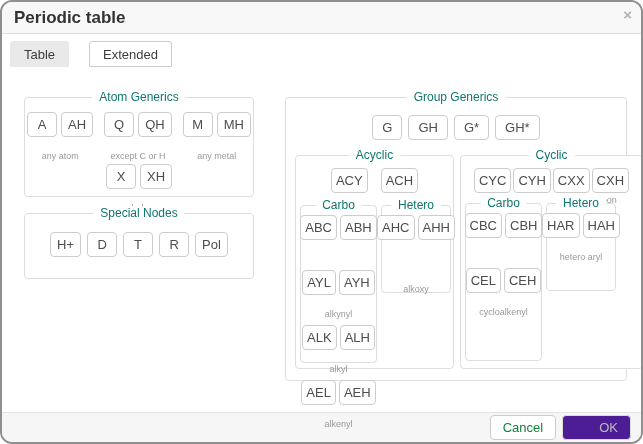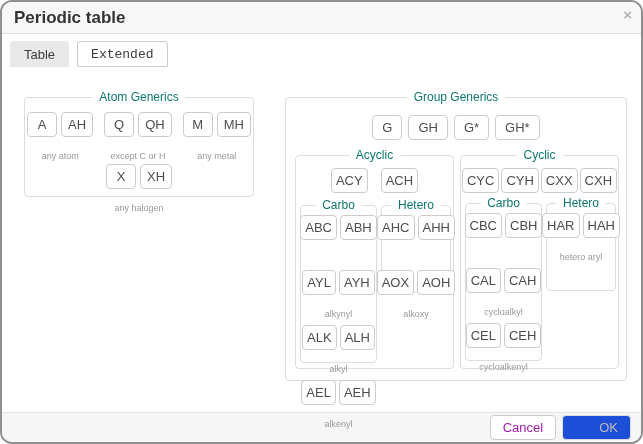--- a/index.html
+++ b/index.html
@@ -23,22 +23,22 @@
     position:absolute; right:9px; top:5px;
     color:#b3b3b3; font-size:15px; line-height:1; cursor:pointer;
     font-weight:700;
   }
   
   .tabs { padding:7px 0 0 8px; display:flex; flex:0 0 33px; height:33px; }
   .tab {
     font-size:13px; color:#3d3d3d; padding:5px 13px 6px 13px;
     border-radius:3px 3px 0 0; cursor:pointer; border:1px solid transparent;
   }
-  .tab.inactive { background:#e9e9e9; border-color:#e9e9e9; margin-right:8px; }
-  .tab.active { background:#fff; border-color:#ccc;font-family:Liberation Mono, monospace; }
+  .tab.inactive { background:#e9e9e9; border-color:#e9e9e9; margin-right:20px; }
+  .tab.active { background:#fff; border-color:#ccc; }
   
   .content { position:relative; flex:1 1 auto; background:#fff; }
   
   .fset { position:absolute; border:1px solid #ddd; border-radius:4px; background:#fff; }
   .fset > .legend {
     position:absolute; top:-8px; left:50%; transform:translateX(-50%);
     background:#fff; padding:0 7px; font-size:12px; color:#0f766e; white-space:nowrap;
     line-height:15px;
   }
   .fset.inner { position:absolute; }
@@ -70,24 +70,24 @@
   .srow:first-of-type { margin-top:9px; }
   
   .ftr {
     flex:0 0 30px; height:30px; background:#f6f6f6; border-top:1px solid #e3e3e3;
     display:flex; align-items:center; justify-content:flex-end; gap:6px;
     padding:0 10px;
   }
   .btn {
     height:25px; padding:0 12px; display:inline-flex; align-items:center;
     background:#fff; border:1px solid #ccc; border-radius:4px;
-    font-size:13px; color:#a21caf; cursor:pointer;
+    font-size:13px; color:#15803d; cursor:pointer;
     font-family:"Liberation Sans", sans-serif;
   }
-  .btn[disabled] { color:#bcbcbc; border-color:#ddd; background:#1d4ed8; cursor:default;padding-left:36px; }
+  .btn[disabled] { color:#bcbcbc; border-color:#ddd; background:#4c1d95; cursor:default;padding-left:36px; }
 </style>
 </head>
 <body>
 
 <div class="dialog">
 
   <div class="hdr">
     <span class="hdr-title">Periodic table</span>
     <span class="close-x">×</span>
   </div>
@@ -128,20 +128,30 @@
         <div class="pairgrp">
           <div class="pr">
             <span class="sym">X</span>
             <span class="sym">XH</span>
           </div>
           <div class="sublab">any halogen</div>
         </div>
       </div>
     </div>
 
+    <div class="fset" style="left:22px; top:146px; width:230px; height:66px;">
+      <span class="legend">Special Nodes</span>
+      <div class="sn-row">
+        <span class="sym">H+</span>
+        <span class="sym">D</span>
+        <span class="sym">T</span>
+        <span class="sym">R</span>
+        <span class="sym">Pol</span>
+      </div>
+    </div>
 
     <div class="fset" style="left:283px; top:30px; width:342px; height:284px;">
       <span class="legend">Group Generics</span>
       <div class="gg-row">
         <span class="sym wide">G</span>
         <span class="sym wide">GH</span>
         <span class="sym wide">G*</span>
         <span class="sym wide">GH*</span>
       </div>
 
@@ -187,30 +197,26 @@
         <div class="fset inner" style="left:85px; top:49px; width:70px; height:88px;">
           <span class="legend">Hetero</span>
           <div class="srow">
             <div class="pr">
               <span class="sym tight">AHC</span>
               <span class="sym tight">AHH</span>
             </div>
             <div class="sublab"></div>
           </div>
           <div class="srow">
-            <div class="pr">
-              <span class="sym tight">AOX</span>
-              <span class="sym tight">AOH</span>
-            </div>
             <div class="sublab">alkoxy</div>
           </div>
         </div>
       </div>
 
-      <div class="fset inner" style="left:174px; top:57px; width:159px; height:214px;">
+      <div class="fset inner" style="left:174px; top:57px; width:183px; height:214px;">
         <span class="legend">Cyclic</span>
         <div class="top-row" style="gap:2px;align-items:center;">
           <span class="sym tight">CYC</span>
           <span class="sym tight">CYH</span>
           <span class="sym tight">CXX</span>
           <span class="sym tight">CXH</span>
         </div>
         <div class="halflab">
           <span class="sp"></span>
           <span class="tx">no carbon</span>
@@ -220,27 +226,20 @@
           <span class="legend">Carbo</span>
           <div class="srow">
             <div class="pr">
               <span class="sym tight">CBC</span>
               <span class="sym tight">CBH</span>
             </div>
             <div class="sublab"></div>
           </div>
           <div class="srow">
             <div class="pr">
-              <span class="sym tight">CAL</span>
-              <span class="sym tight">CAH</span>
-            </div>
-            <div class="sublab">cycloalkyl</div>
-          </div>
-          <div class="srow">
-            <div class="pr">
               <span class="sym tight">CEL</span>
               <span class="sym tight">CEH</span>
             </div>
             <div class="sublab">cycloalkenyl</div>
           </div>
         </div>
 
         <div class="fset inner" style="left:85px; top:47px; width:70px; height:88px;">
           <span class="legend">Hetero</span>
           <div class="srow">

